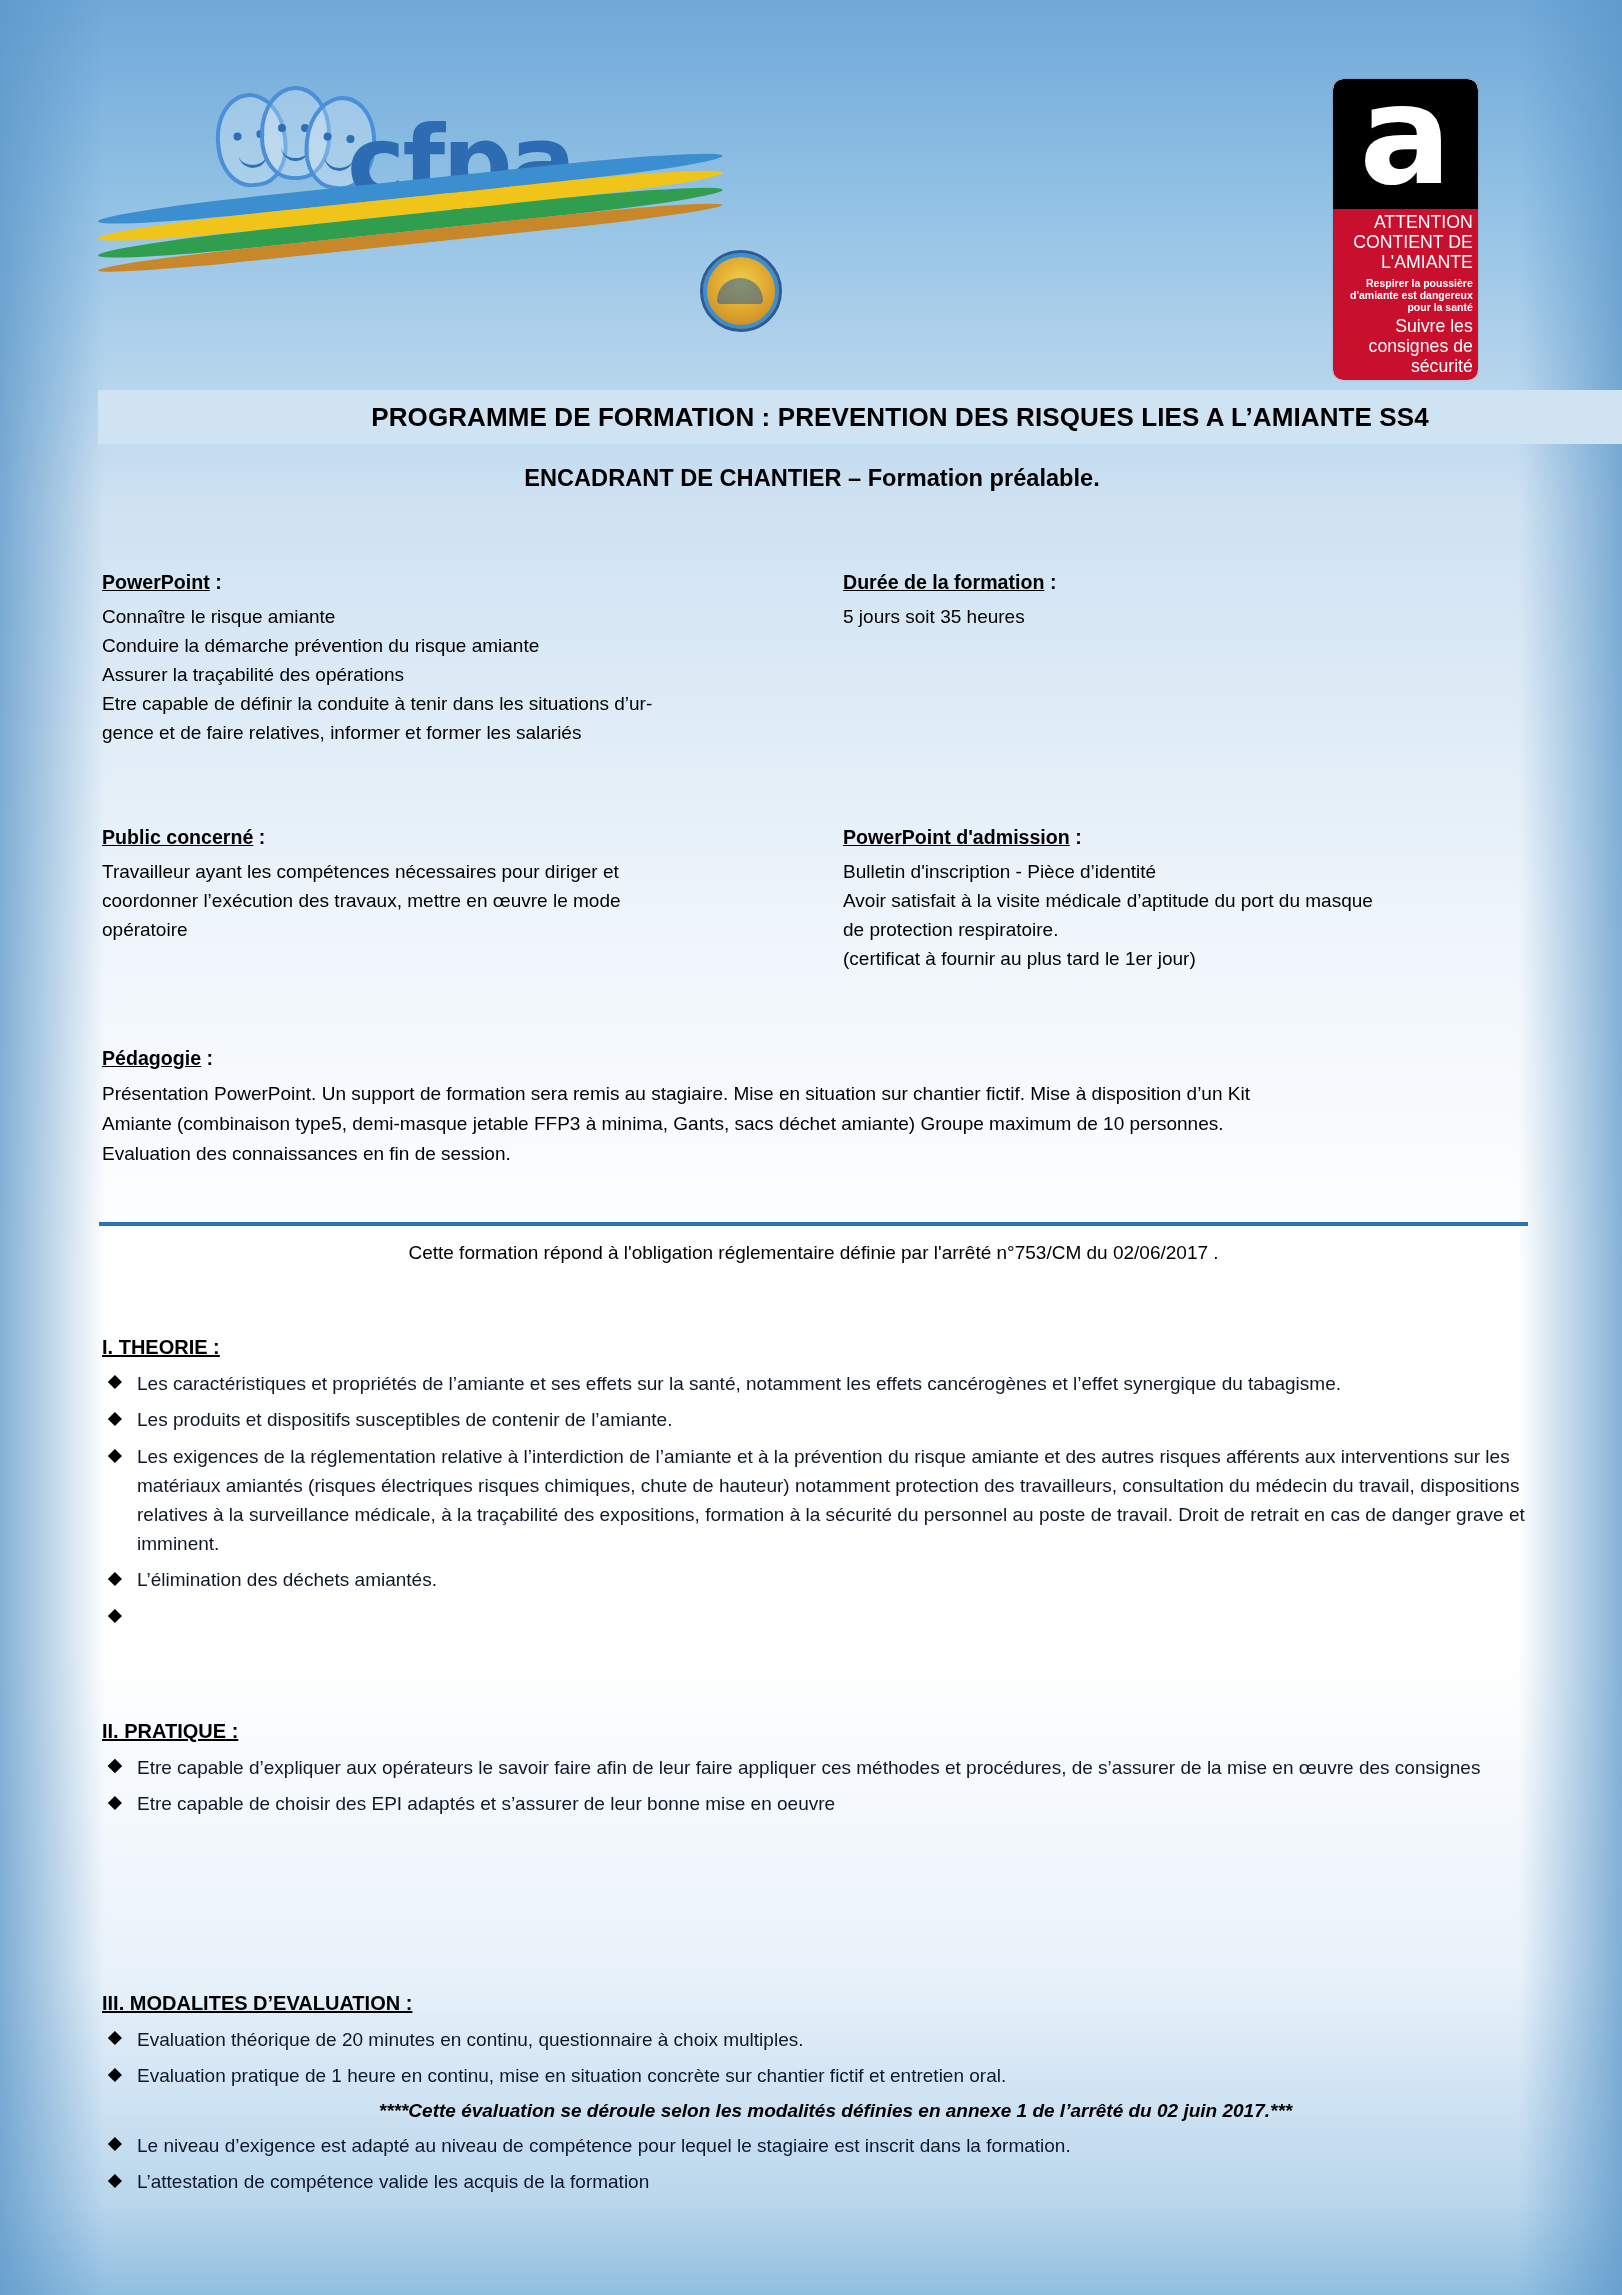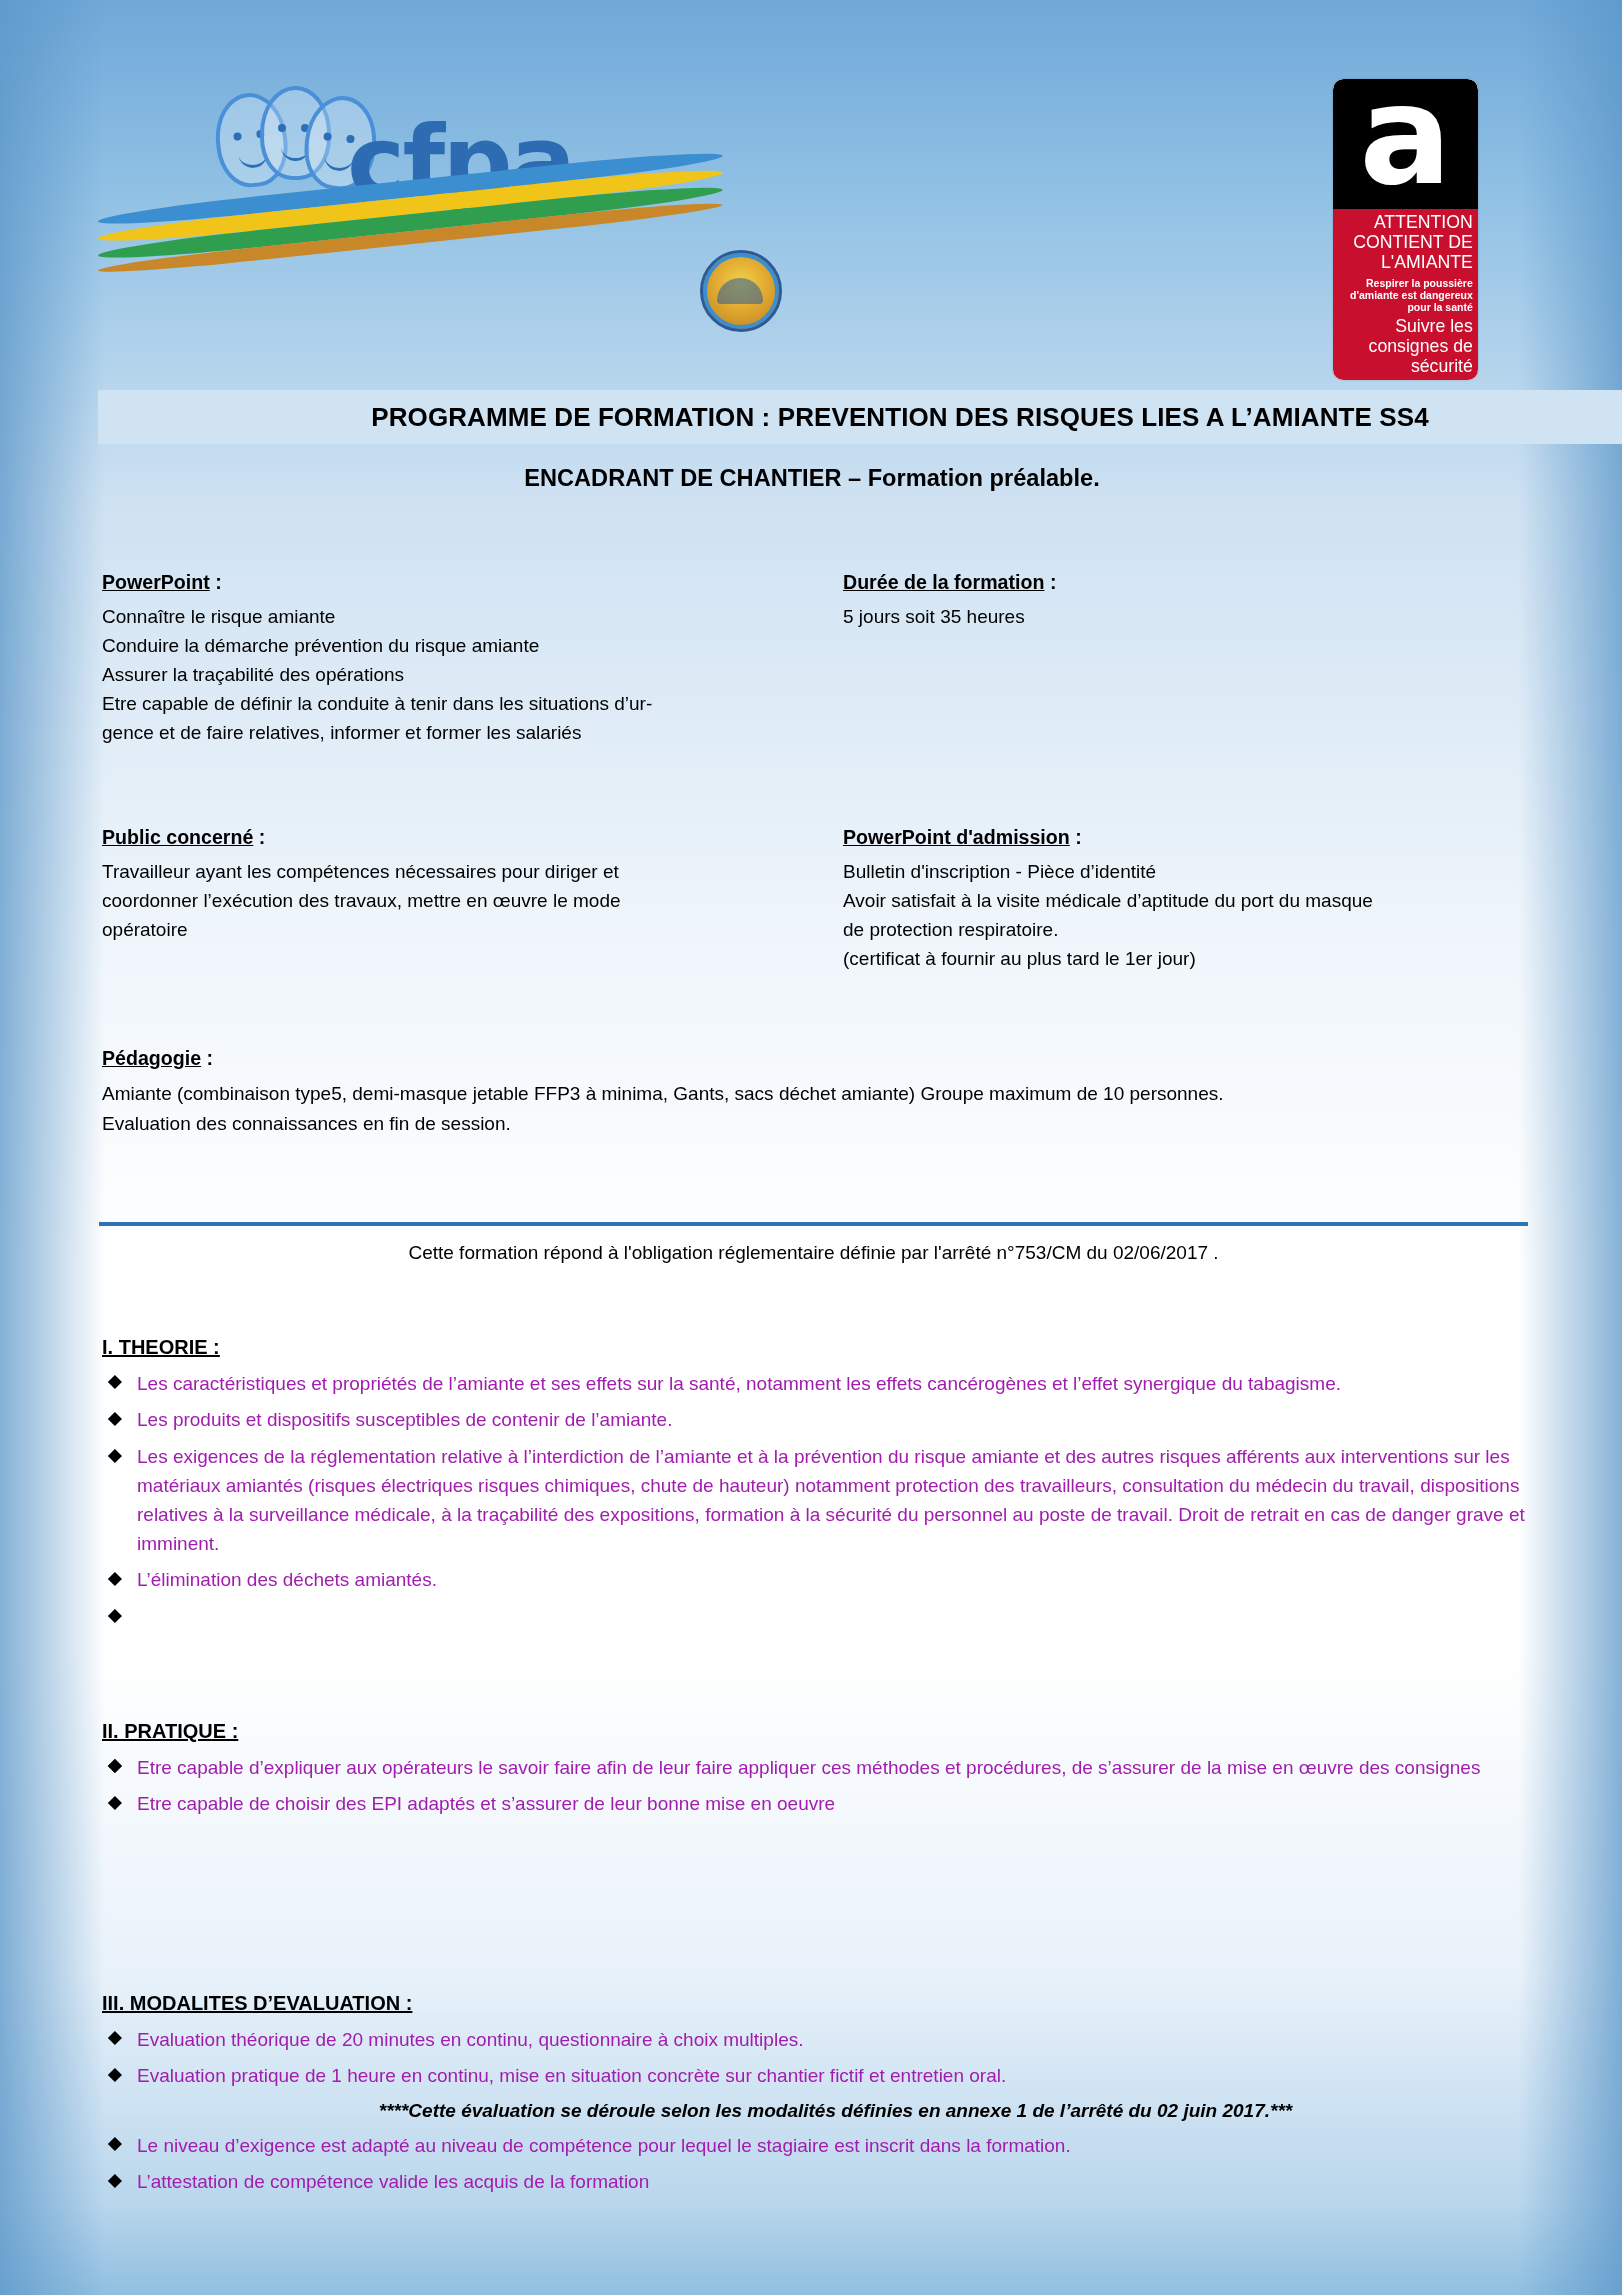--- a/index.html
+++ b/index.html
@@ -267,21 +267,21 @@
   ul.bullets {
     list-style: none;
     margin: 0;
     padding: 0;
   }
   ul.bullets > li {
     position: relative;
     padding-left: 35px;
     font-size: 19px;
     line-height: 1.52;
-    color: #a21caf;
+    color: #0f172a;
     margin-bottom: 7.9px;
   }
   ul.bullets > li .dia {
     position: absolute;
     left: 7.9px;
     top: 7.9px;
     width: 9.8px;
     height: 9.8px;
     background: #000;
     transform: rotate(45deg);
@@ -386,20 +386,21 @@
     <div class="blk-line">Avoir satisfait à la visite médicale d’aptitude du port du masque</div>
     <div class="blk-line">de protection respiratoire.</div>
     <div class="blk-line">(certificat à fournir au plus tard le 1er jour)</div>
   </div>
 
   <div class="pedagogie">
     <div class="blk-title">
       <span class="u">Pédagogie</span>
       <span>:</span>
     </div>
+    <div class="blk-line">Présentation PowerPoint. Un support de formation sera remis au stagiaire. Mise en situation sur chantier fictif. Mise à disposition d’un Kit</div>
     <div class="blk-line">Amiante (combinaison type5, demi-masque jetable FFP3 à minima, Gants, sacs déchet amiante) Groupe maximum de 10 personnes.</div>
     <div class="blk-line">Evaluation des connaissances en fin de session.</div>
   </div>
 
   <div class="rule"></div>
   <div class="reglement">Cette formation répond à l'obligation réglementaire définie par l'arrêté n°753/CM du 02/06/2017 .</div>
 
   <div class="section sec-theorie">
     <div class="sec-head">I. THEORIE :</div>
     <ul class="bullets">

